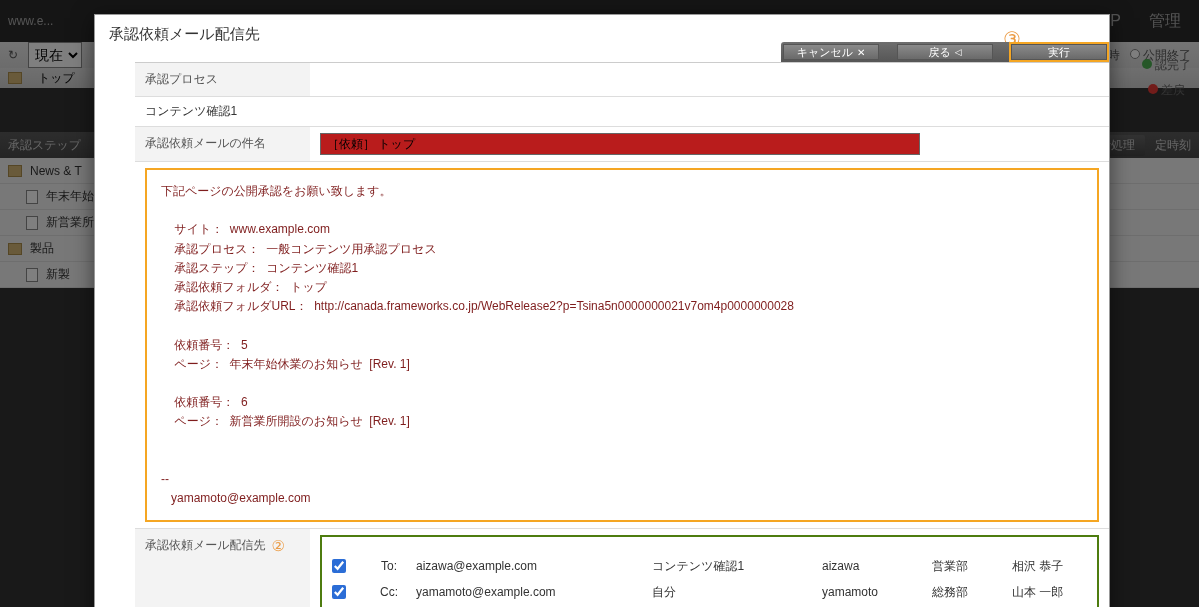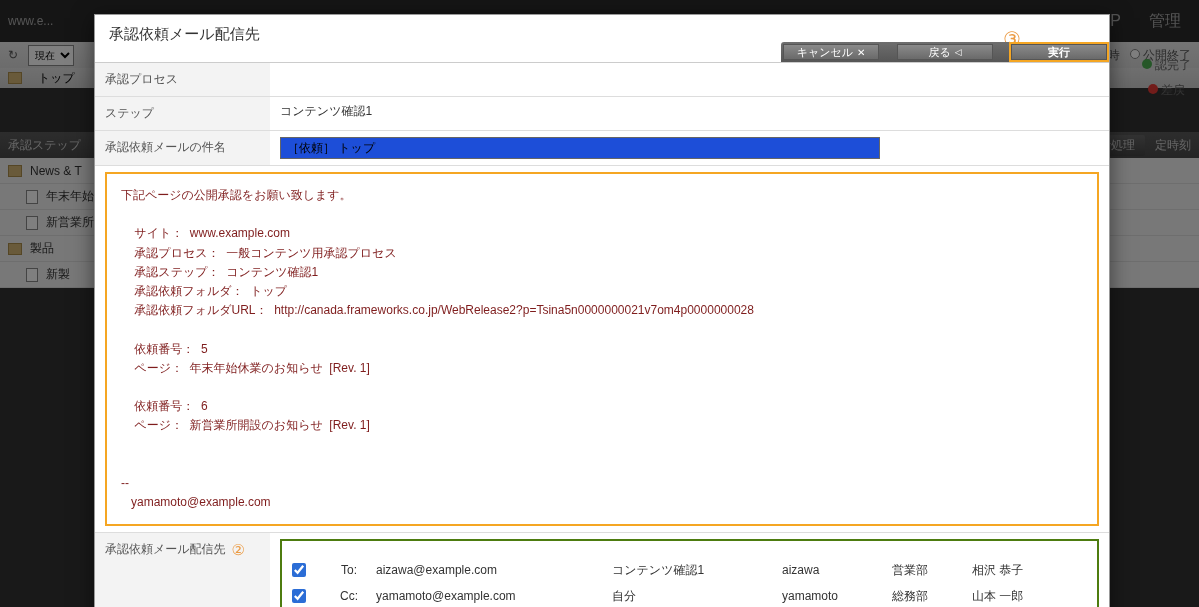--- a/index.html
+++ b/index.html
@@ -133,33 +133,33 @@
       font-size: 11px;
       display: flex;
       align-items: center;
       justify-content: center;
       border: 1px solid #555;
       gap: 4px;
       cursor: pointer;
     }
     .action-btn.hl {
       box-shadow: 0 0 0 2px #f5a623;
-      font-weight: bold;
     }
     .action-btn .x { font-size: 10px; }
     .action-btn .tri { font-size: 9px; }
     .modal-body {
       display: flex;
       flex-direction: column;
     }
     .form-row {
       display: flex;
       min-height: 30px;
       border-top: 1px solid #ddd;
       font-size: 12px;
+      margin-left: 40px;
     }
     .form-row.first { border-top: 1px solid #ccc; }
     .row-label {
       width: 175px;
       background: #f3f3f3;
       padding: 8px 10px;
       color: #555;
       display: flex;
       align-items: flex-start;
       gap: 6px;
@@ -174,21 +174,21 @@
       color: #333;
       display: flex;
       align-items: flex-start;
     }
     .subject-input {
       flex: 1;
       max-width: 600px;
       border: 1px solid #666;
       padding: 3px 6px;
       font-size: 12px;
-      background: #1d4ed8;
+      background: #b91c1c;
     }
     .body-box {
       width: 100%;
       border: 2px solid #f5a623;
       padding: 12px 14px;
       font-size: 12px;
       line-height: 1.6;
       color: #7f1d1d;
       white-space: pre-wrap;
       min-height: 340px;
@@ -218,21 +218,21 @@
     .col-name { flex: 1; }
     .folder-ic, .page-ic {
       display: inline-block;
       width: 14px;
       height: 12px;
       background: #d3b574;
       border: 1px solid #aa8c4a;
     }
     .page-ic { background: #fff; border-color: #888; width: 12px; height: 14px; position:relative;}
     .select-bg {
-      font-size: 10px;
+      font-size: 14px;
       background: #fff;
       border: 1px solid #888;
       padding: 3px 2px;
     }
     .dot { display:inline-block; width:10px;height:10px;border-radius:50%;}
     .dot.white{background:#fff;border:1px solid #888;}
     .dot.green{background:#4caf50;}
     .dot.red{background:#e53935;}
   </style>
 </head>
@@ -310,21 +310,20 @@
         <span>実行</span>
       </div>
     </div>
   </div>
 
   <div class="modal-body">
     <div class="form-row first">
       <div class="row-label">承認プロセス</div>
     </div>
     <div class="form-row">
-      <div class="row-label">ステップ</div>
       <div class="row-value">コンテンツ確認1</div>
     </div>
     <div class="form-row">
       <div class="row-label">承認依頼メールの件名</div>
       <div class="row-value">
         <input class="subject-input" value="［依頼］ トップ" style="">
       </div>
     </div>
     <div class="form-row">
       <div class="row-value">

